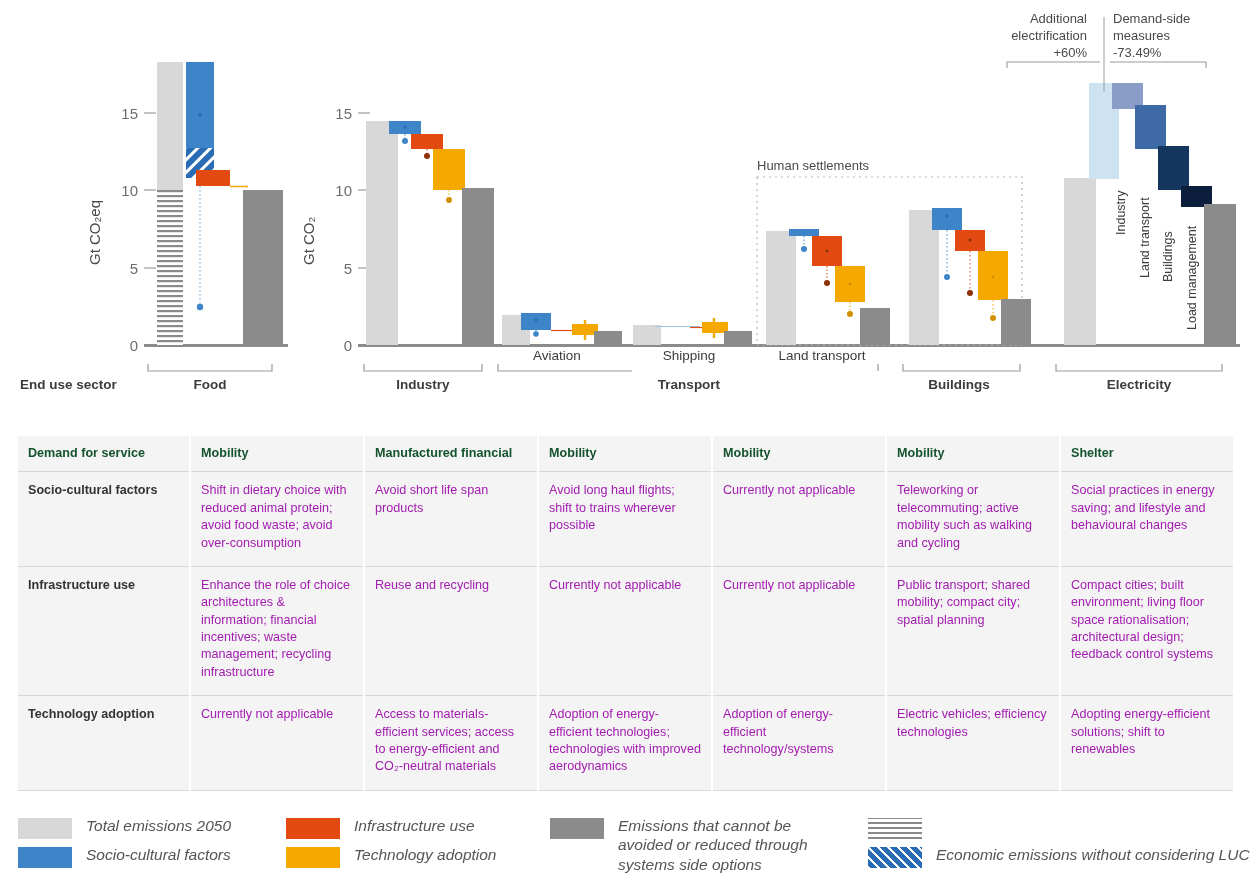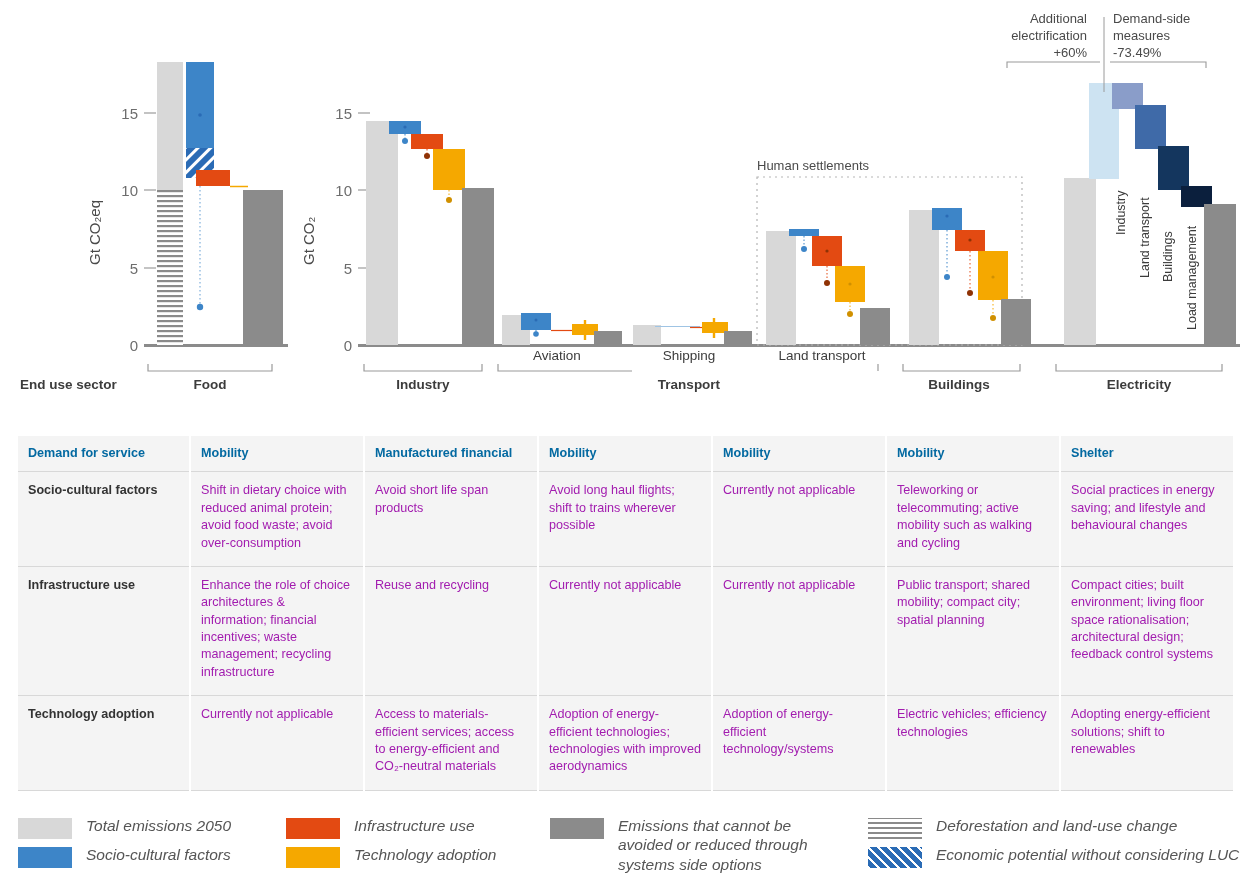--- a/index.html
+++ b/index.html
@@ -28,21 +28,21 @@
   #tablewrap{position:absolute;left:18px;top:436px;width:1217px;}
   table.matrix{border-collapse:collapse;width:1217px;table-layout:fixed;}
   table.matrix th,table.matrix td{
     vertical-align:top;text-align:left;
     padding:10px 10px 14px 10px;
     font-size:12.6px;line-height:1.38;
     color:#a21caf;
     background:#f4f4f4;
     border-right:2px solid #ffffff;
   }
-  table.matrix th{font-weight:bold;color:#0369a1;padding-bottom:9px;padding-top:9px;}
+  table.matrix th{font-weight:bold;color:#14532d;padding-bottom:9px;padding-top:9px;}
   table.matrix thead th{border-bottom:1px solid #d8d8d8;}
   table.matrix tbody tr td{border-bottom:1px solid #d8d8d8;}
   table.matrix tbody tr:last-child td{border-bottom:1px solid #d8d8d8;}
   table.matrix .rowhead{font-weight:bold;color:#333;}
   col.c0{width:172px;}
   col.cx{width:174px;}
 
   
   #legend{position:absolute;left:18px;top:816px;width:1220px;height:74px;}
   .lgcol{position:absolute;top:0;font-style:italic;}
@@ -340,22 +340,21 @@
     <div class="lgcol" style="left:532px;width:300px;">
       <div class="lgrow">
         <span class="swatch sw-dgrey"></span>
         <span class="lgtext" style="max-width:230px;">Emissions that cannot be avoided or reduced through systems side options</span>
       </div>
     </div>
 
     <div class="lgcol" style="left:850px;width:390px;">
       <div class="lgrow">
         <span class="swatch sw-hatchh"></span>
-        <span class="lgtext">Deforestation and land-use change</span>
       </div>
       <div class="lgrow">
         <span class="swatch sw-hatchd"></span>
-        <span class="lgtext">Economic potential without considering LUC</span>
+        <span class="lgtext">Economic emissions without considering LUC</span>
       </div>
     </div>
   </div>
 
 </div>
 
 </body></html>

